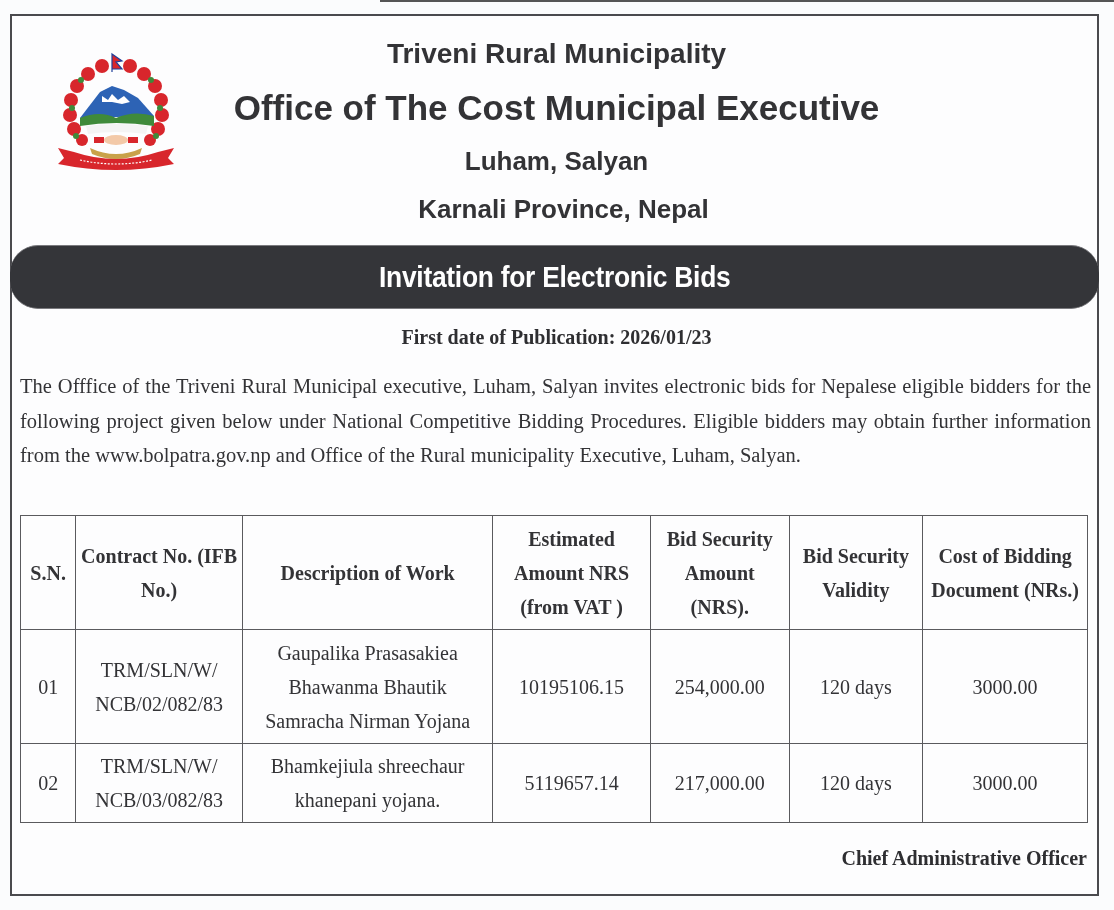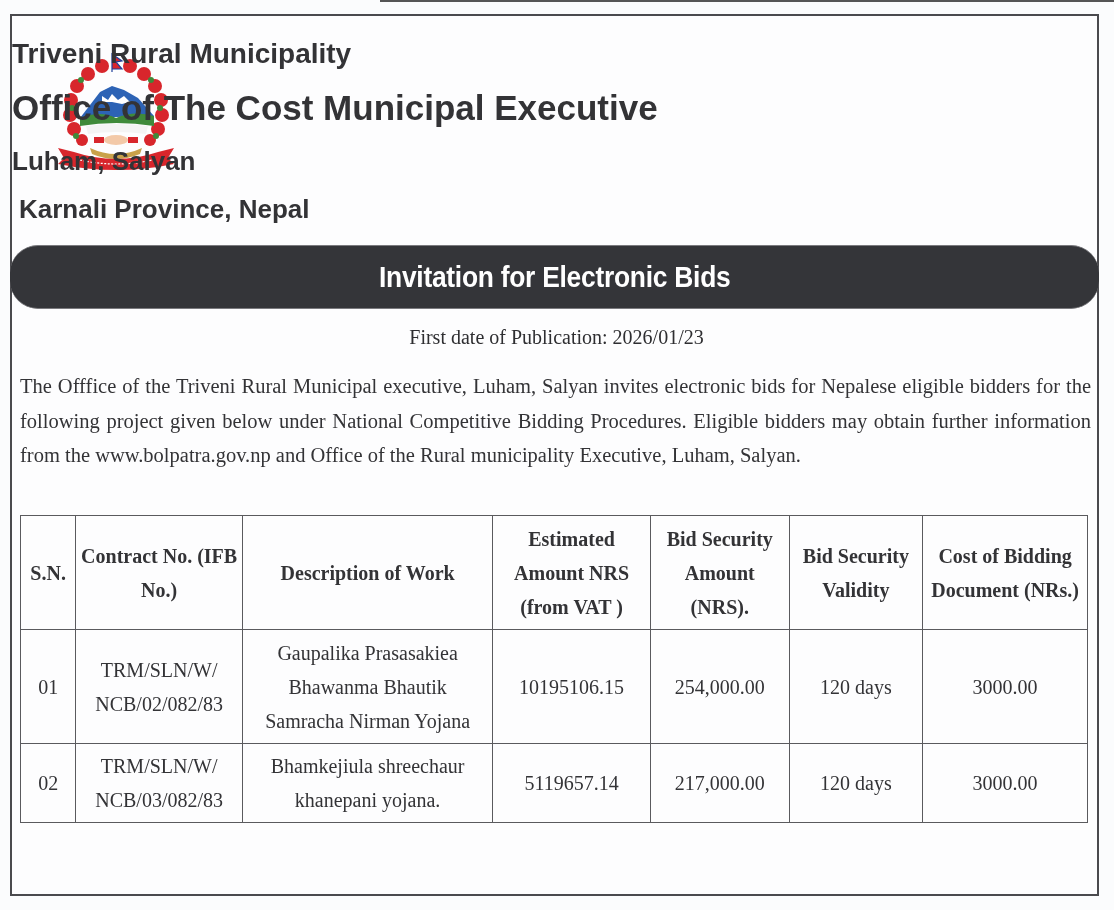--- a/index.html
+++ b/index.html
@@ -39,21 +39,21 @@
       position: absolute;
       left: 38px;
       top: 34px;
       width: 132px;
       height: 122px;
     }
     .header-text {
       position: absolute;
       left: 0;
       width: 1089px;
-      text-align: left;
+      text-align: center;
       font-family: "Liberation Sans", sans-serif;
       font-weight: bold;
       color: #333336;
     }
     .h-muni { top: 22px; font-size: 28px; left: 0; }
     .h-office { top: 72px; font-size: 35px; left: 0; }
     .h-loc { top: 130px; font-size: 26px; }
     .h-prov { top: 178px; font-size: 26px; margin-left: 7px; }
     .band {
       position: absolute;
@@ -73,21 +73,21 @@
       letter-spacing: -0.3px;
       border-radius: 28px;
     }
     .band span { display: inline-block; transform: scaleX(0.88); }
     .pub-date {
       position: absolute;
       top: 310px;
       left: 0;
       width: 1089px;
       text-align: center;
-      font-weight: normal;
+      font-weight: bold;
       font-size: 20px;
       color: #2e2e31;
     }
     .body-para {
       position: absolute;
       left: 8px;
       top: 353px;
       width: 1071px;
       font-size: 20.5px;
       line-height: 34.5px;
@@ -229,13 +229,14 @@
         <td>TRM/SLN/W/ NCB/03/082/83</td>
         <td class="desc">Bhamkejiula shreechaur khanepani yojana.</td>
         <td>5119657.14</td>
         <td>217,000.00</td>
         <td>120 days</td>
         <td>3000.00</td>
       </tr>
     </tbody>
   </table>
 
+  <div class="signature">Chief Administrative Officer</div>
 </div>
 
 </body></html>

